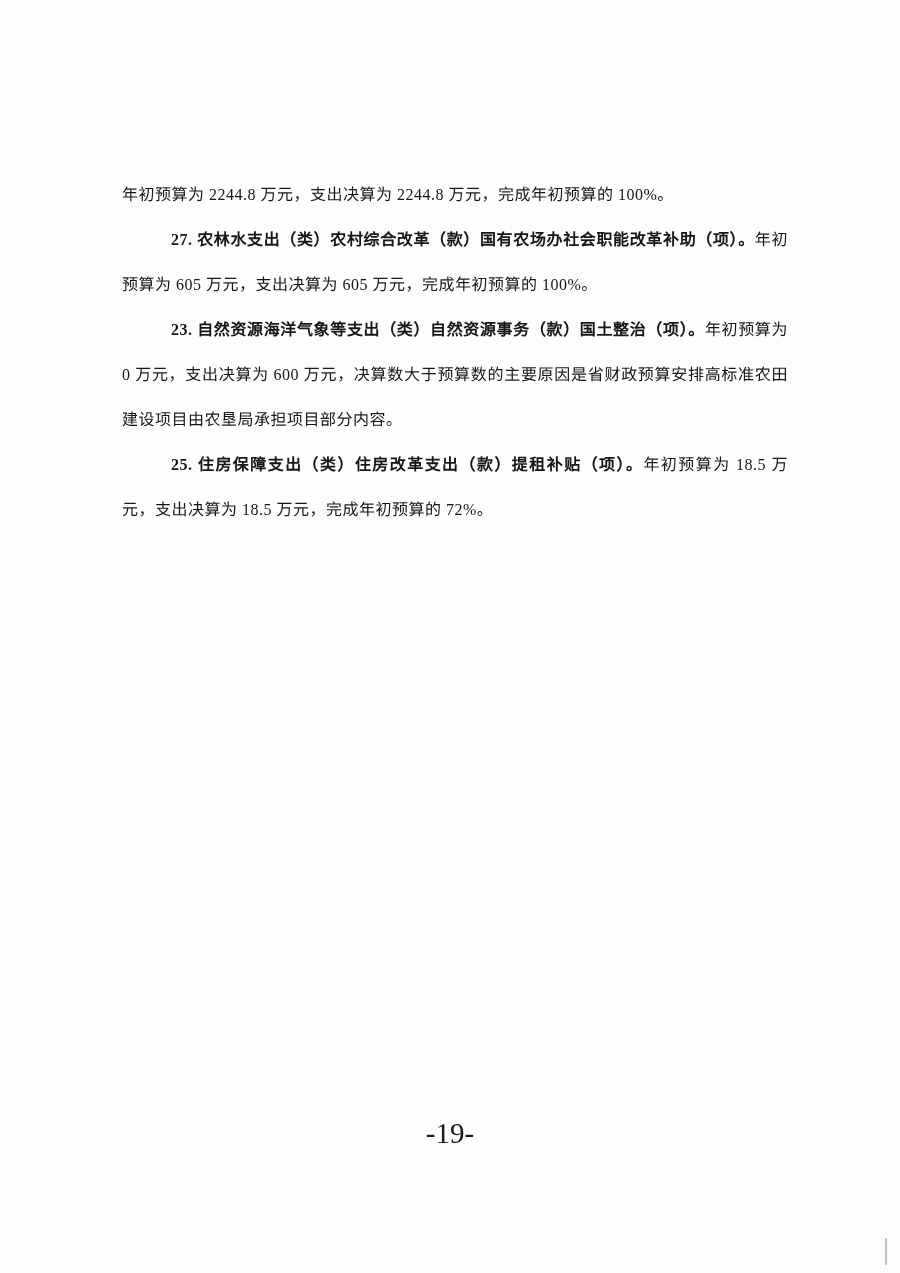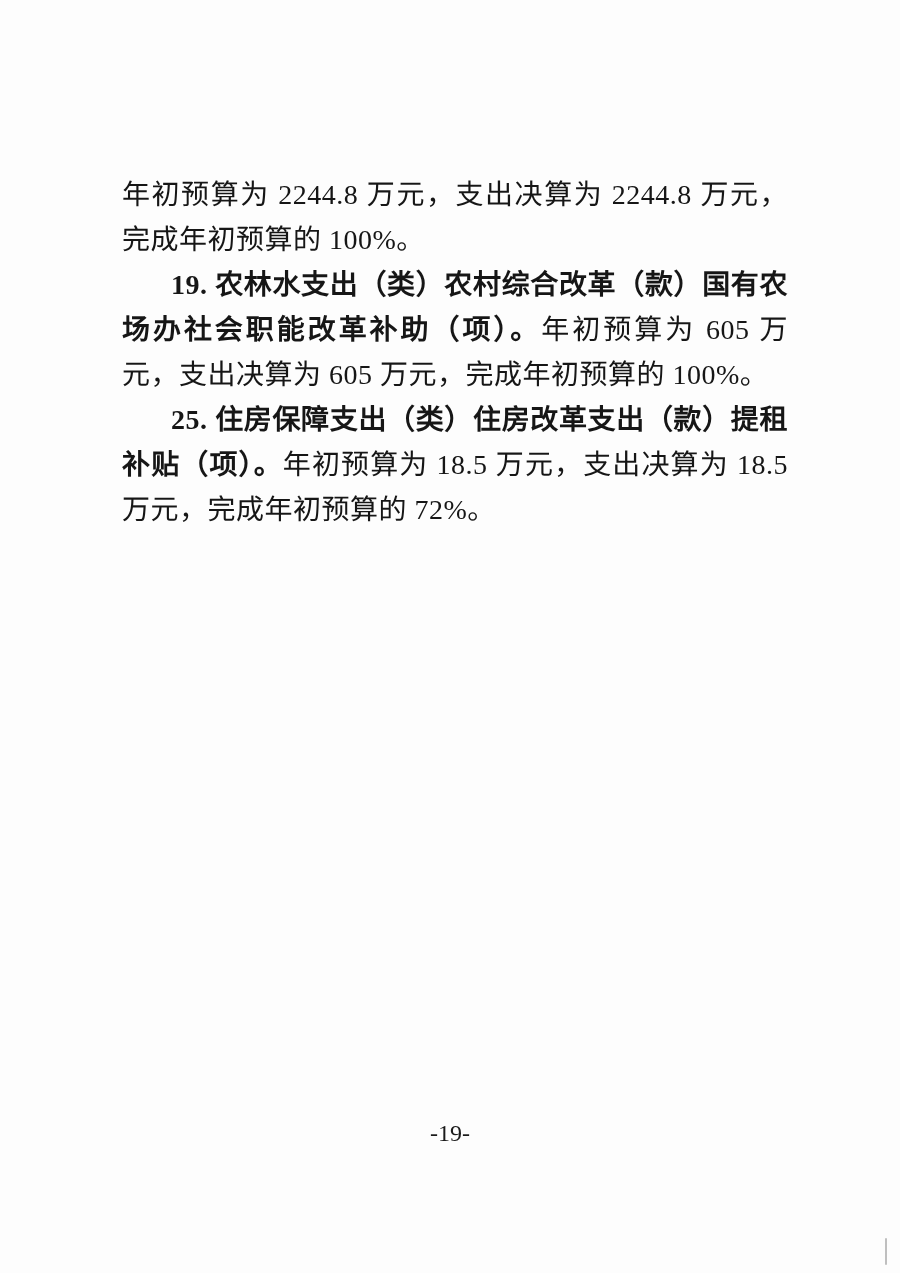--- a/index.html
+++ b/index.html
@@ -20,60 +20,61 @@
     inset: 0;
   }
   .doc-body {
     position: absolute;
     left: 122px;
     top: 172px;
     width: 666px;
   }
   .para {
     margin: 0;
-    font-size: 28px;
+    font-size: 16px;
     line-height: 45px;
     letter-spacing: 0.5px;
     text-align: justify;
     text-justify: inter-ideograph;
   }
   .para.indent {
     text-indent: 49px;
   }
   .seg.bold {
     font-weight: bold;
   }
   .page-footer {
     position: absolute;
     top: 1118px;
     left: 0;
     width: 900px;
     text-align: center;
-    font-size: 24px;
+    font-size: 29px;
     line-height: 30px;
     color: #1b1b1b;
   }
   .scan-artifact {
     position: absolute;
     left: 885px;
     top: 1238px;
     width: 2px;
     height: 27px;
     background: #bfbfbf;
     border-radius: 1px;
   }
 </style>
 </head>
 <body>
 
 <div class="page">
 
   <div class="doc-body">
       <p class="para"><span class="seg">年初预算为 2244.8 万元，支出决算为 2244.8 万元，完成年初预算的 100%。</span></p>
-      <p class="para indent"><span class="seg bold">19. 农林水支出（类）农村综合改革（款）国有农场办社会职能改革补助（项）。</span><span class="seg">年初预算为 605 万元，支出决算为 605 万元，完成年初预算的 100%。</span></p>
+      <p class="para indent"><span class="seg bold">27. 农林水支出（类）农村综合改革（款）国有农场办社会职能改革补助（项）。</span><span class="seg">年初预算为 605 万元，支出决算为 605 万元，完成年初预算的 100%。</span></p>
+      <p class="para indent"><span class="seg bold">23. 自然资源海洋气象等支出（类）自然资源事务（款）国土整治（项）。</span><span class="seg">年初预算为 0 万元，支出决算为 600 万元，决算数大于预算数的主要原因是省财政预算安排高标准农田建设项目由农垦局承担项目部分内容。</span></p>
       <p class="para indent"><span class="seg bold">25. 住房保障支出（类）住房改革支出（款）提租补贴（项）。</span><span class="seg">年初预算为 18.5 万元，支出决算为 18.5 万元，完成年初预算的 72%。</span></p>
     </div>
 
   <div class="page-footer">-19-</div>
 
   <div class="scan-artifact"></div>
 
 </div>
 
 </body></html>

